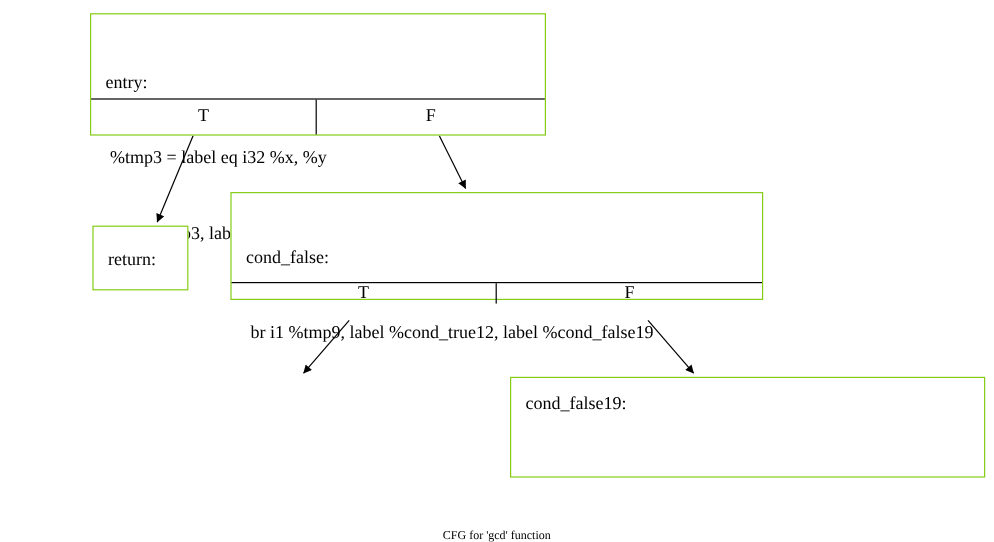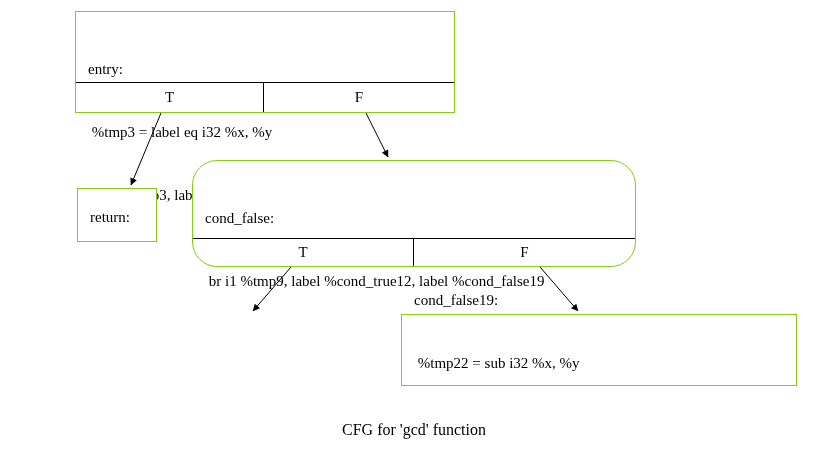--- a/index.html
+++ b/index.html
@@ -35,38 +35,38 @@
   .node .port {
     display: flex;
     align-items: center;
     justify-content: center;
     font-size: 15px;
   }
   .node .port.t { border-right: 1px solid #000000; }
   .node .port.f { flex: 1 1 auto; }
   .caption {
     position: absolute;
-    left: 0; top: 421px; width: 828px;
+    left: 0; top: 441px; width: 828px;
     text-align: center;
-    font-size: 16px;
+    font-size: 10px;
   }
 
   
   #node-entry       { left: 75px;  top: 11px;  width: 380px; height: 102px; }
   #node-entry .body { height: 70px; }
   #node-entry .port.t { width: 188px; }
 
   #node-return      { left: 63px;  top: 188px; width: 80px; height: 54px; margin-left: 14px; }
 
-  #node-cond-false       { left: 192px; top: 160px; width: 444px; height: 107px; border-radius: 25px; }
+  #node-cond-false       { left: 192px; top: 160px; width: 444px; height: 90px; }
   #node-cond-false .body { height: 77px; }
   #node-cond-false .port.t { width: 221px; }
 
   #node-cond-true12  { left: 6px;   top: 314px; width: 396px; height: 96px; }
-  #node-cond-false19 { left: 401px; top: 314px; width: 396px; height: 72px; }
+  #node-cond-false19 { left: 425px; top: 314px; width: 396px; height: 84px; }
 </style>
 </head>
 <body>
 
 <div class="canvas">
 
   <svg class="edges" viewBox="0 0 828 452">
     <defs>
       <marker id="arrow" viewBox="0 0 10 10" refX="9.5" refY="5" markerWidth="9" markerHeight="7" orient="auto">
         <path d="M0,0 L10,5 L0,10 z" fill="#000000"></path>
@@ -104,21 +104,20 @@
     <div class="ports">
       <div class="port t">T</div>
       <div class="port f">F</div>
     </div>
   </div>
 
 
   <div class="node" id="node-cond-false19">
     <div class="body">
       <div>cond_false19:</div>
-      <div> %tmp22 = sub i32 %x, %y</div>
       
       
     </div>
   </div>
 
   <div class="caption">CFG for 'gcd' function</div>
 
 </div>
 
 </body></html>

